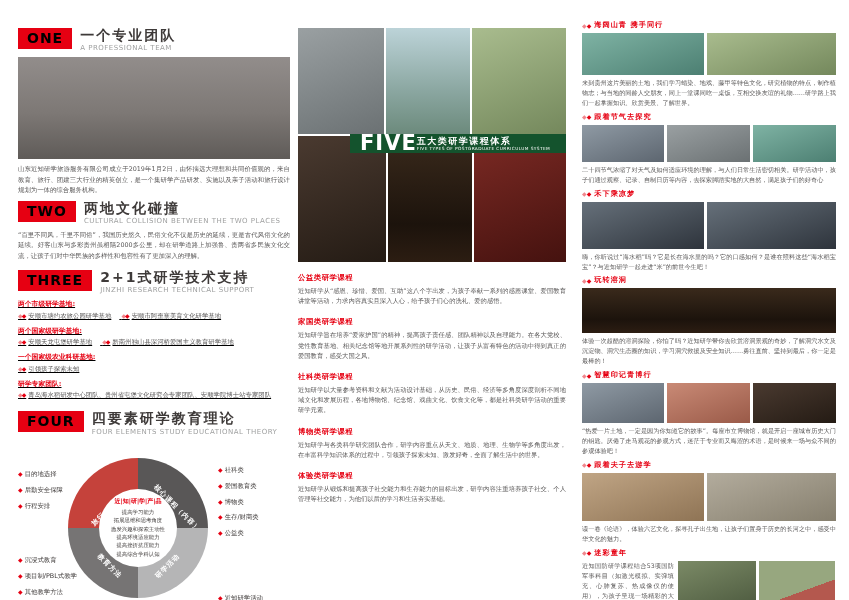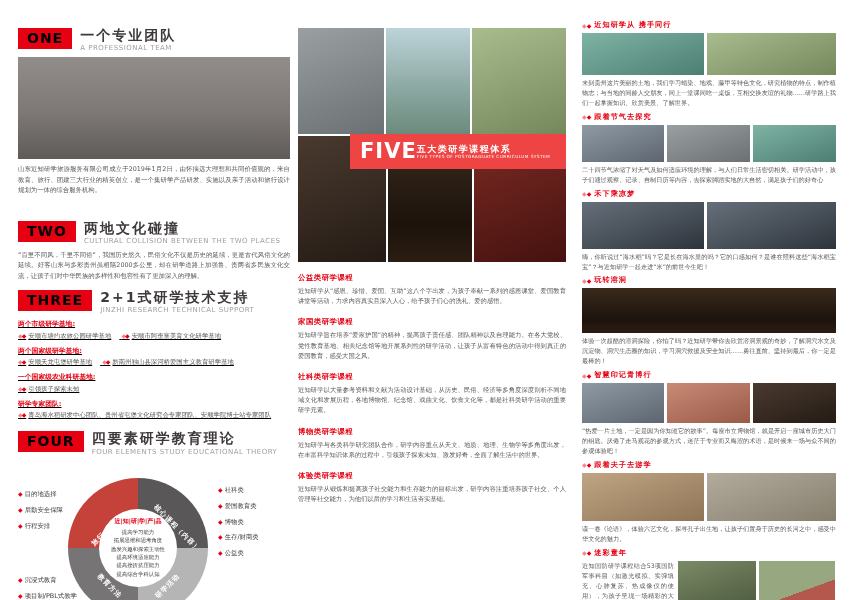--- a/index.html
+++ b/index.html
@@ -64,21 +64,21 @@
   .wheel-list { position:absolute; list-style:none; }
   .wheel-list li { font-size:6.4px; color:#3e3a39; line-height:1.4; margin-bottom:7px; white-space:nowrap; }
   .wl-left-top  { left:0; top:26px; }
   .wl-left-bot  { left:0; top:112px; }
   .wl-right-top { left:200px; top:22px; }
   .wl-right-bot { left:200px; top:150px; }
 
   
   .collage { position:relative; width:268px; }
   .prow { display:flex; gap:2px; margin-bottom:2px; }
-  .banner { position:absolute; left:52px; top:106px; width:216px; height:35px; background:#ef4444;
+  .banner { position:absolute; left:52px; top:106px; width:216px; height:19px; background:#14532d;
             display:flex; align-items:center; padding:0 10px; }
   .banner-five { color:#fff; font-size:21px; font-weight:bold; letter-spacing:1px; line-height:1; }
   .banner-txt { }
   .banner-cn { color:#fff; font-size:9px; font-weight:bold; letter-spacing:1.5px; line-height:1.2; }
   .banner-en { color:#fff; font-size:4.3px; letter-spacing:0.4px; text-transform:uppercase; }
   .course { margin-top:11px; }
   .course h3 { font-size:7.4px; font-weight:bold; color:#e60012; letter-spacing:0.5px; margin-bottom:3px; }
   .course p { font-size:6.3px; color:#595757; line-height:1.62; text-align:justify; }
 
   
@@ -101,21 +101,21 @@
     <div class="sec-head">
       <span class="badge">ONE</span>
       <span class="sec-titles">
         <div class="sec-cn">一个专业团队</div>
         <div class="sec-en">A PROFESSIONAL TEAM</div>
       </span>
     </div>
     <div class="ph ph-team" style="width:272px;height:102px;"></div>
     <p class="body-text" style="margin-top:5px;">山东近知研学旅游服务有限公司成立于2019年1月2日，由怀揣远大理想和共同价值观的，来自教育、旅行、团建三大行业的精英创立，是一个集研学产品研发、实施以及亲子活动和旅行设计规划为一体的综合服务机构。</p>
 
-    <div class="sec-head" style="margin-top:25px;">
+    <div class="sec-head" style="margin-top:5px;">
       <span class="badge">TWO</span>
       <span class="sec-titles">
         <div class="sec-cn">两地文化碰撞</div>
         <div class="sec-en">CULTURAL COLLISION BETWEEN THE TWO PLACES</div>
       </span>
     </div>
     <p class="body-text">“百里不同风，千里不同俗”，我国历史悠久，民俗文化不仅是历史的延续，更是古代风俗文化的延续。好客山东与多彩贵州虽相隔2000多公里，却在研学道路上加强鲁、贵两省多民族文化交流，让孩子们对中华民族的多样性和包容性有了更加深入的理解。</p>
 
     <div class="sec-head" style="margin-top:9px;">
       <span class="badge">THREE</span>
@@ -241,21 +241,21 @@
       <p>近知研学从锻炼和提高孩子社交能力和生存能力的目标出发，研学内容注重培养孩子社交、个人管理等社交能力，为他们以后的学习和生活夯实基础。</p>
     </div>
   </div>
 
   <div class="col-right">
 
     <div class="rsec">
       <div class="rhead">
           <span class="b2">◆</span>
           <span class="b">◆</span>
-          <span>近知研学从 携手同行</span>
+          <span>海阔山青 携手同行</span>
         </div>
       <div class="rphotos">
         <div class="ph ph-teal" style="width:122px;height:42px;"></div>
         <div class="ph ph-field" style="width:129px;height:42px;"></div>
       </div>
       <p class="rtext">来到贵州这片美丽的土地，我们学习蜡染、地戏、藤甲等特色文化，研究植物的特点，制作植物志；与当地的同龄人交朋友，同上一堂课同吃一桌饭，互相交换友谊的礼物……研学路上我们一起掌握知识、欣赏美景、了解世界。</p>
     </div>
 
     <div class="rsec">
       <div class="rhead">

